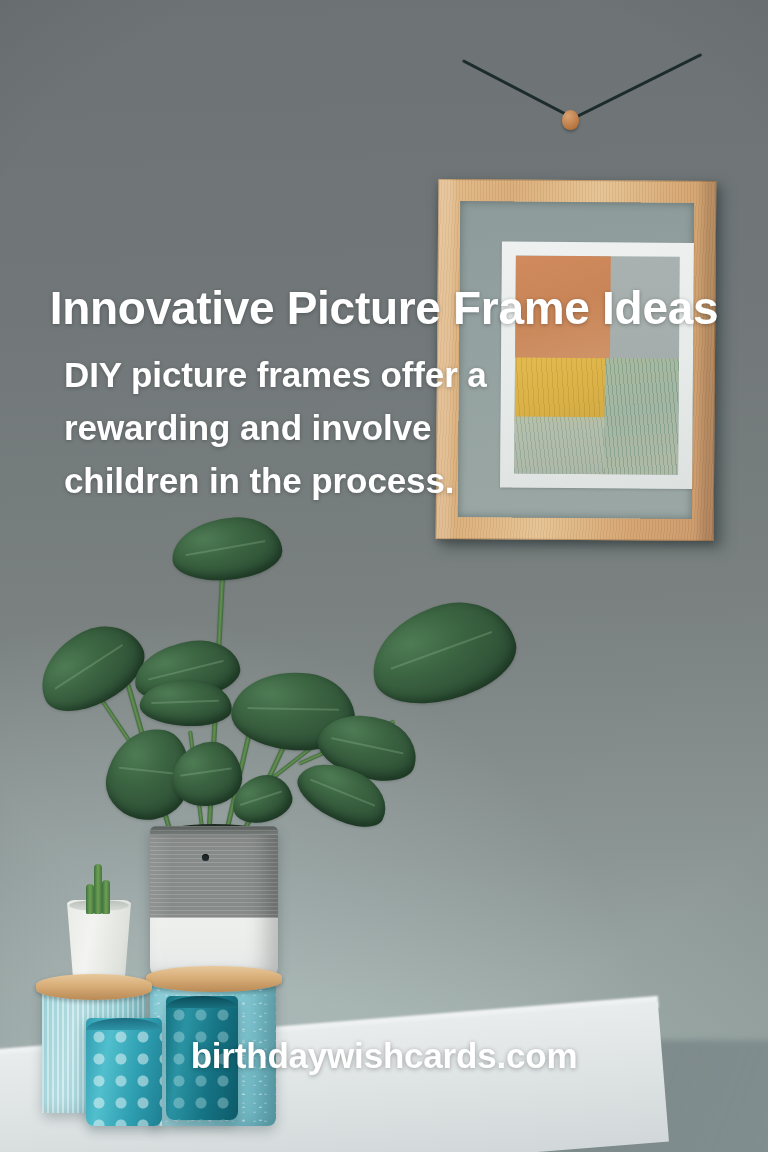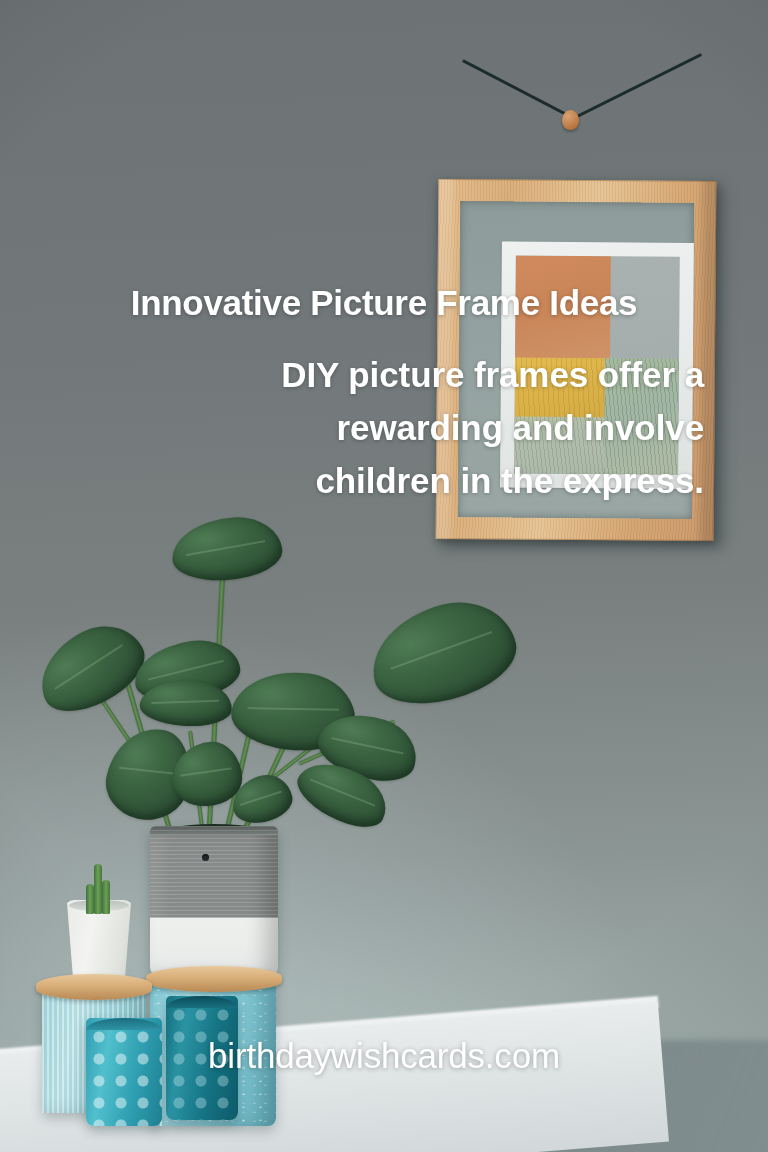--- a/index.html
+++ b/index.html
@@ -225,36 +225,36 @@
   .cyl-b .rim{background:linear-gradient(180deg,#0b4b58,#17707f);}
   .cyl-b .dots{
     background-image:radial-gradient(circle, rgba(200,235,240,.42) 0 5px, rgba(255,255,255,0) 6px);
   }
 
   
   .text-layer{position:absolute;left:0;top:0;width:768px;height:1152px;z-index:40;}
   .headline{
     position:absolute;left:0;top:284px;width:768px;text-align:center;
     font-family:"Liberation Sans", sans-serif;
-    font-weight:bold;font-size:35px;line-height:1.08;
+    font-weight:bold;font-size:46px;line-height:1.08;
     color:#ffffff;letter-spacing:-.3px;
     text-shadow:0 1px 4px rgba(0,0,0,.30);
     white-space:nowrap;
   }
   .subhead{
-    position:absolute;left:64px;top:348px;width:640px;text-align:right;
+    position:absolute;left:64px;top:348px;width:640px;text-align:left;
     font-family:"Liberation Sans", sans-serif;
     font-weight:bold;font-size:35px;line-height:1.52;
     color:#ffffff;letter-spacing:-.1px;
     text-shadow:0 1px 4px rgba(0,0,0,.28);
   }
   .site{
     position:absolute;left:0;top:1036px;width:768px;text-align:center;
     font-family:"Liberation Sans", sans-serif;
-    font-weight:normal;font-size:35px;
+    font-weight:bold;font-size:35px;
     color:#ffffff;letter-spacing:-.2px;
     text-shadow:0 1px 5px rgba(0,0,0,.32);
   }
 </style>
 </head>
 <body>
 
 <div id="pin">
 
   <div class="wall"></div>
@@ -345,18 +345,18 @@
   <div class="cyl cyl-a">
     <div class="rim"></div>
     <div class="dots"></div>
   </div>
 
   <div class="text-layer">
     <div class="headline">Innovative Picture Frame Ideas</div>
     <div class="subhead">
       <div>DIY picture frames offer a</div>
       <div>rewarding and involve</div>
-      <div>children in the express.</div>
+      <div>children in the process.</div>
     </div>
     <div class="site">birthdaywishcards.com</div>
   </div>
 
 </div>
 
 </body></html>

